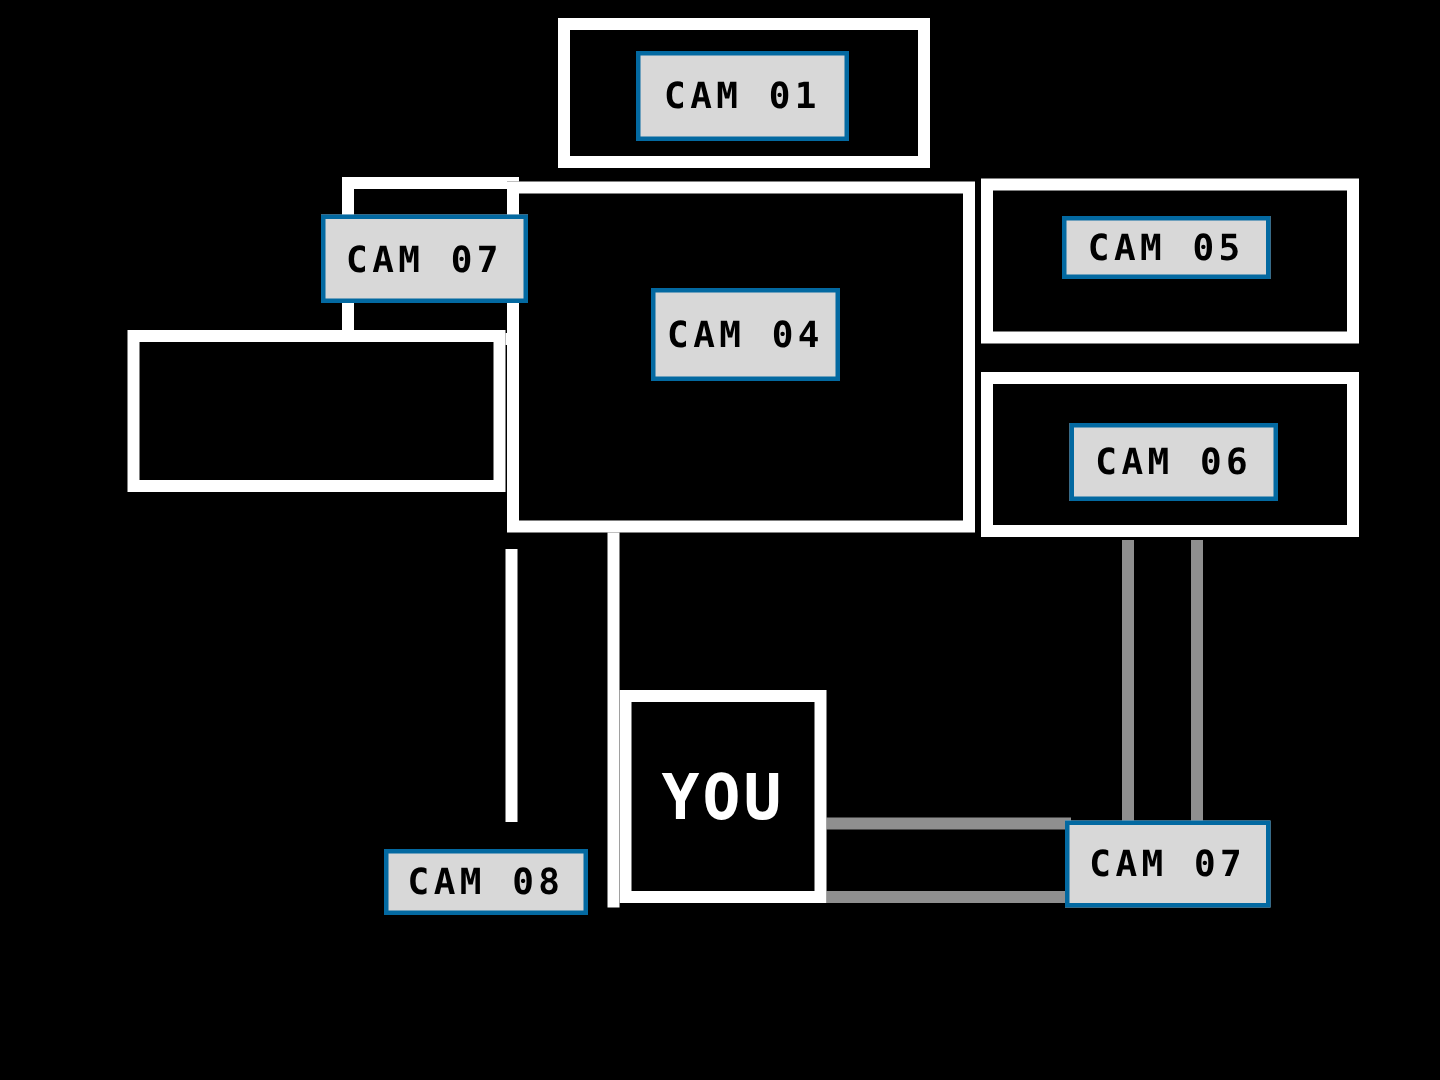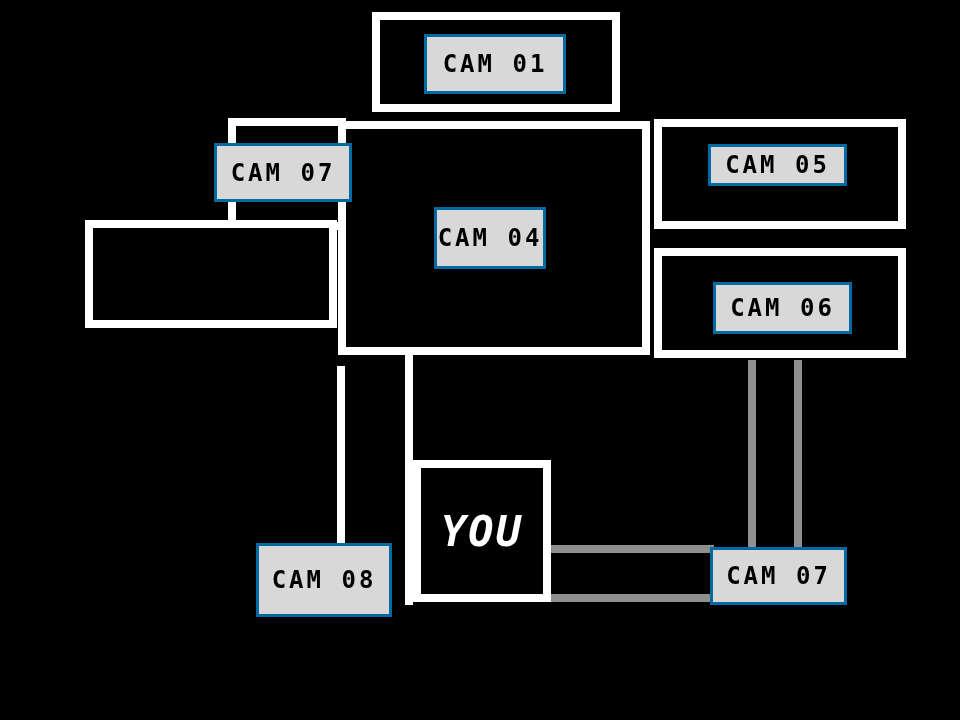--- a/index.html
+++ b/index.html
@@ -47,21 +47,20 @@
     align-items: center;
     justify-content: center;
     padding: 0;
     cursor: pointer;
     white-space: nowrap;
   }
   .you-room {
     display: flex;
     align-items: center;
     justify-content: center;
-    font-style: italic;
   }
   .you-text {
     color: #ffffff;
     font-weight: bold;
     font-size: 42px;
     letter-spacing: 2px;
     font-family: "DejaVu Sans Mono", "Liberation Mono", monospace;
   }
 </style>
 </head>
@@ -84,19 +83,19 @@
 
   <div class="gseg" style="left:548px; top:545px; width:166px; height:8px"></div>
   <div class="gseg" style="left:548px; top:594px; width:166px; height:8px"></div>
 
   <div class="room you-room" style="left:413px; top:460px; width:138px; height:142px">
     <span class="you-text">YOU</span>
   </div>
 
   <button class="cam-btn" style="left:424px; top:34px;  width:142px; height:60px">CAM 01</button>
   <button class="cam-btn" style="left:214px; top:143px; width:138px; height:59px">CAM 07</button>
-  <button class="cam-btn" style="left:434px; top:207px; width:112px; height:62px">CAM 04</button>
+  <button class="cam-btn" style="left:434px; top:192px; width:126px; height:62px">CAM 04</button>
   <button class="cam-btn" style="left:708px; top:144px; width:139px; height:42px">CAM 05</button>
   <button class="cam-btn" style="left:713px; top:282px; width:139px; height:52px">CAM 06</button>
-  <button class="cam-btn" style="left:256px; top:543px; width:136px; height:74px">CAM 08</button>
+  <button class="cam-btn" style="left:256px; top:566px; width:136px; height:44px">CAM 08</button>
   <button class="cam-btn" style="left:710px; top:547px; width:137px; height:58px">CAM 07</button>
 
 </div>
 
 </body></html>

